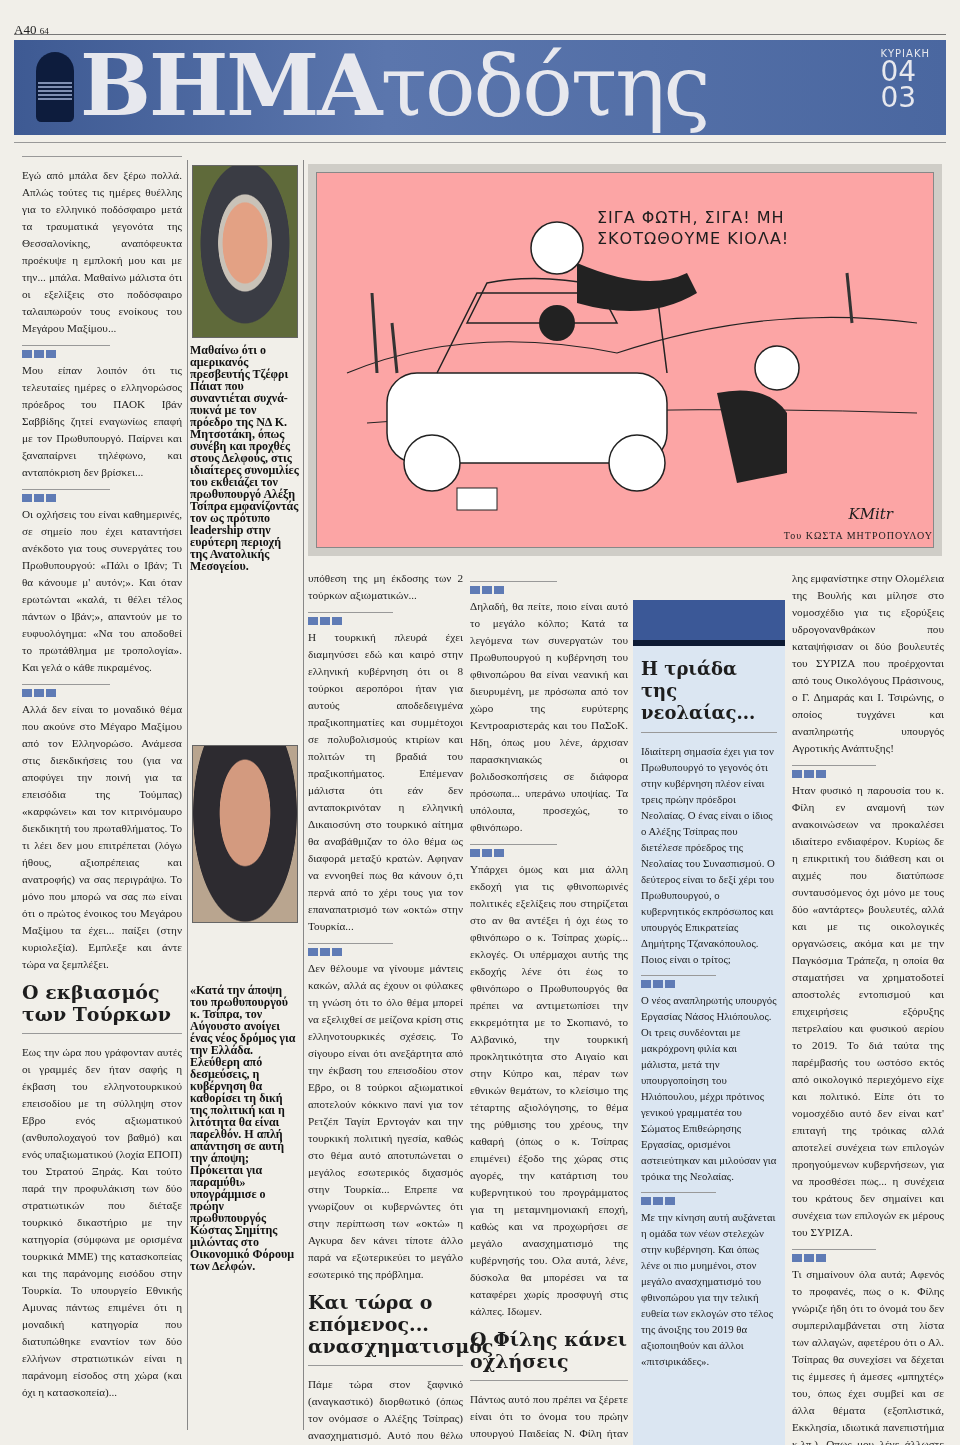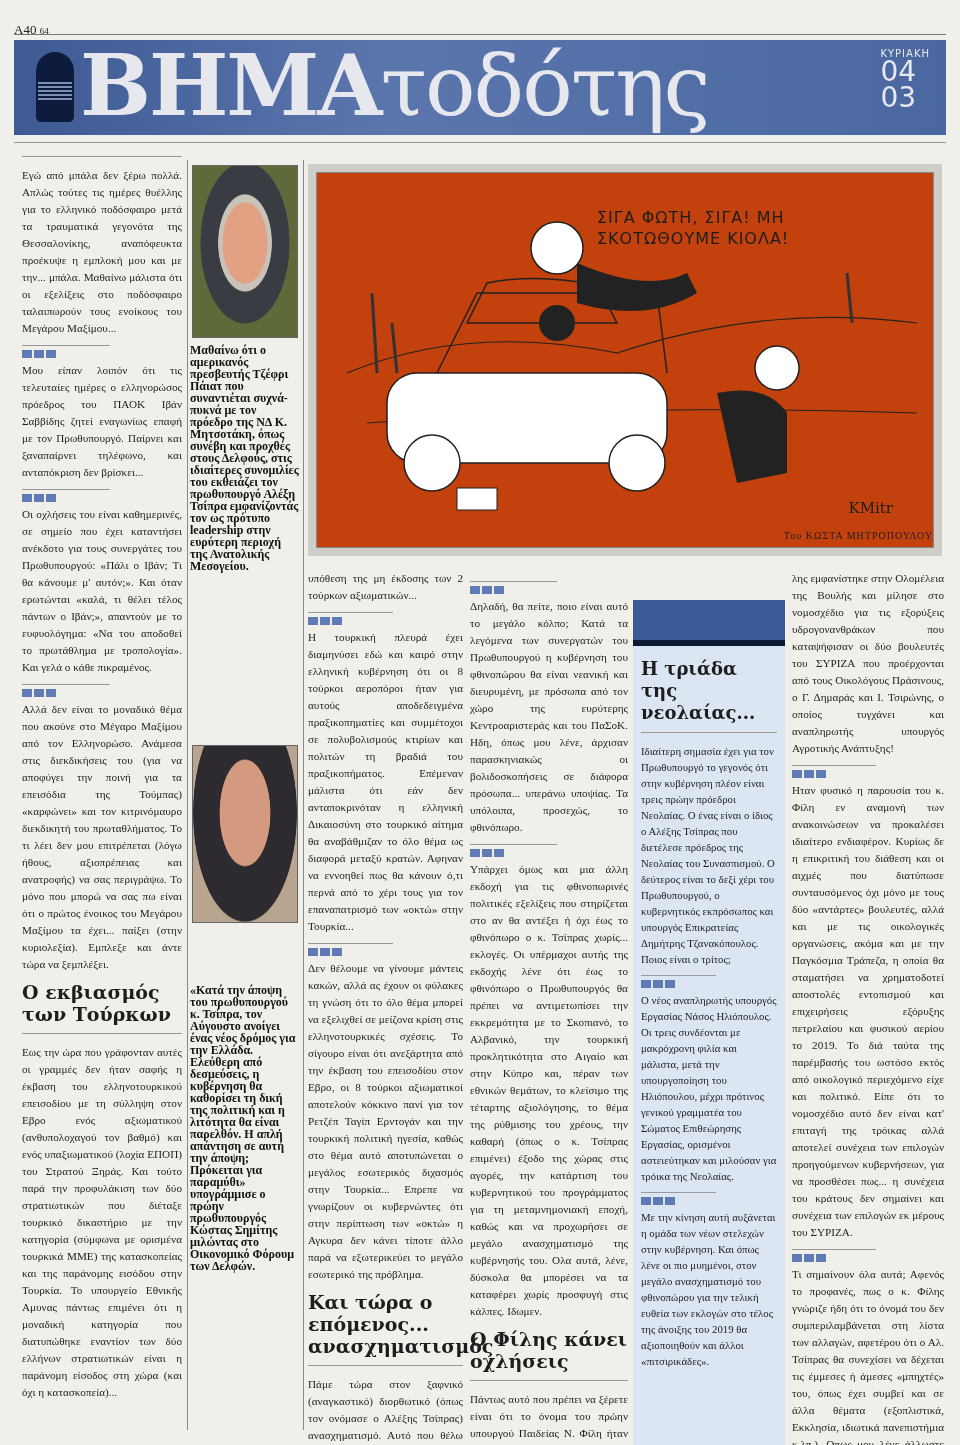--- a/index.html
+++ b/index.html
@@ -22,24 +22,24 @@
 .rule{border-top:1px solid #999;margin:6px 0 10px;width:100%}
 .sep{border-top:1px solid #999;width:55%;margin:6px 0 4px}
 .bullets{display:flex;gap:2px;margin-bottom:4px}
 .bullets span{width:10px;height:8px;background:#5f7bb5}
 .vrule{position:absolute;border-left:1px solid #888}
 .side{position:absolute;left:190px;width:110px;font-family:Liberation Serif, serif;font-weight:bold;font-size:12px;line-height:12px;color:#111}
 .photo{position:absolute;left:192px;width:106px;border:1px solid #666}
 .photo1{top:165px;height:173px;background:radial-gradient(ellipse at 50% 45%,#e3a184 0 30%,#c9c2b8 31% 36%,#3a3c44 37% 60%,#5f6a3a 61%)}
 .photo2{top:745px;height:178px;background:radial-gradient(ellipse at 50% 38%,#d39a7f 0 34%,#2d2b30 35% 70%,#b9a58f 71%)}
 .cartoon-frame{position:absolute;left:308px;top:164px;width:634px;height:392px;background:#cfcdc7;padding:8px}
-.cartoon{width:100%;height:100%;background:#c2410c;border:1px solid #888;position:relative}
+.cartoon{width:100%;height:100%;background:#fca5a5;border:1px solid #888;position:relative}
 .cartoon .speech{position:absolute;left:280px;top:34px;font-family:"DejaVu Sans",sans-serif;font-size:16px;line-height:21px;letter-spacing:1px}
 .cartoon .credit{position:absolute;left:0;right:0;bottom:6px;text-align:right;font-size:10px;letter-spacing:1px}
-.cartoon .sig{position:absolute;right:40px;bottom:30px;font-family:"DejaVu Serif",serif;font-size:15px}
+.cartoon .sig{position:absolute;right:40px;bottom:24px;font-family:"DejaVu Serif",serif;font-style:italic;font-size:15px}
 .bluebox{position:absolute;left:633px;top:600px;width:152px;height:1028px;background:linear-gradient(#3b5897 0 40px,#0d1a33 40px 46px,#dbe6f2 46px);padding:52px 8px 0 8px}
 .bluebox .head{font-size:18px}
 .bluebox .col-inner{font-size:10.8px;line-height:16px;text-align:left}
 .bluebox p{margin-bottom:8px}
 </style>
 </head>
 <body>
 
 <div class="pagenum"><span>A40</span> <small>64</small></div>
 <div class="topline"></div>

